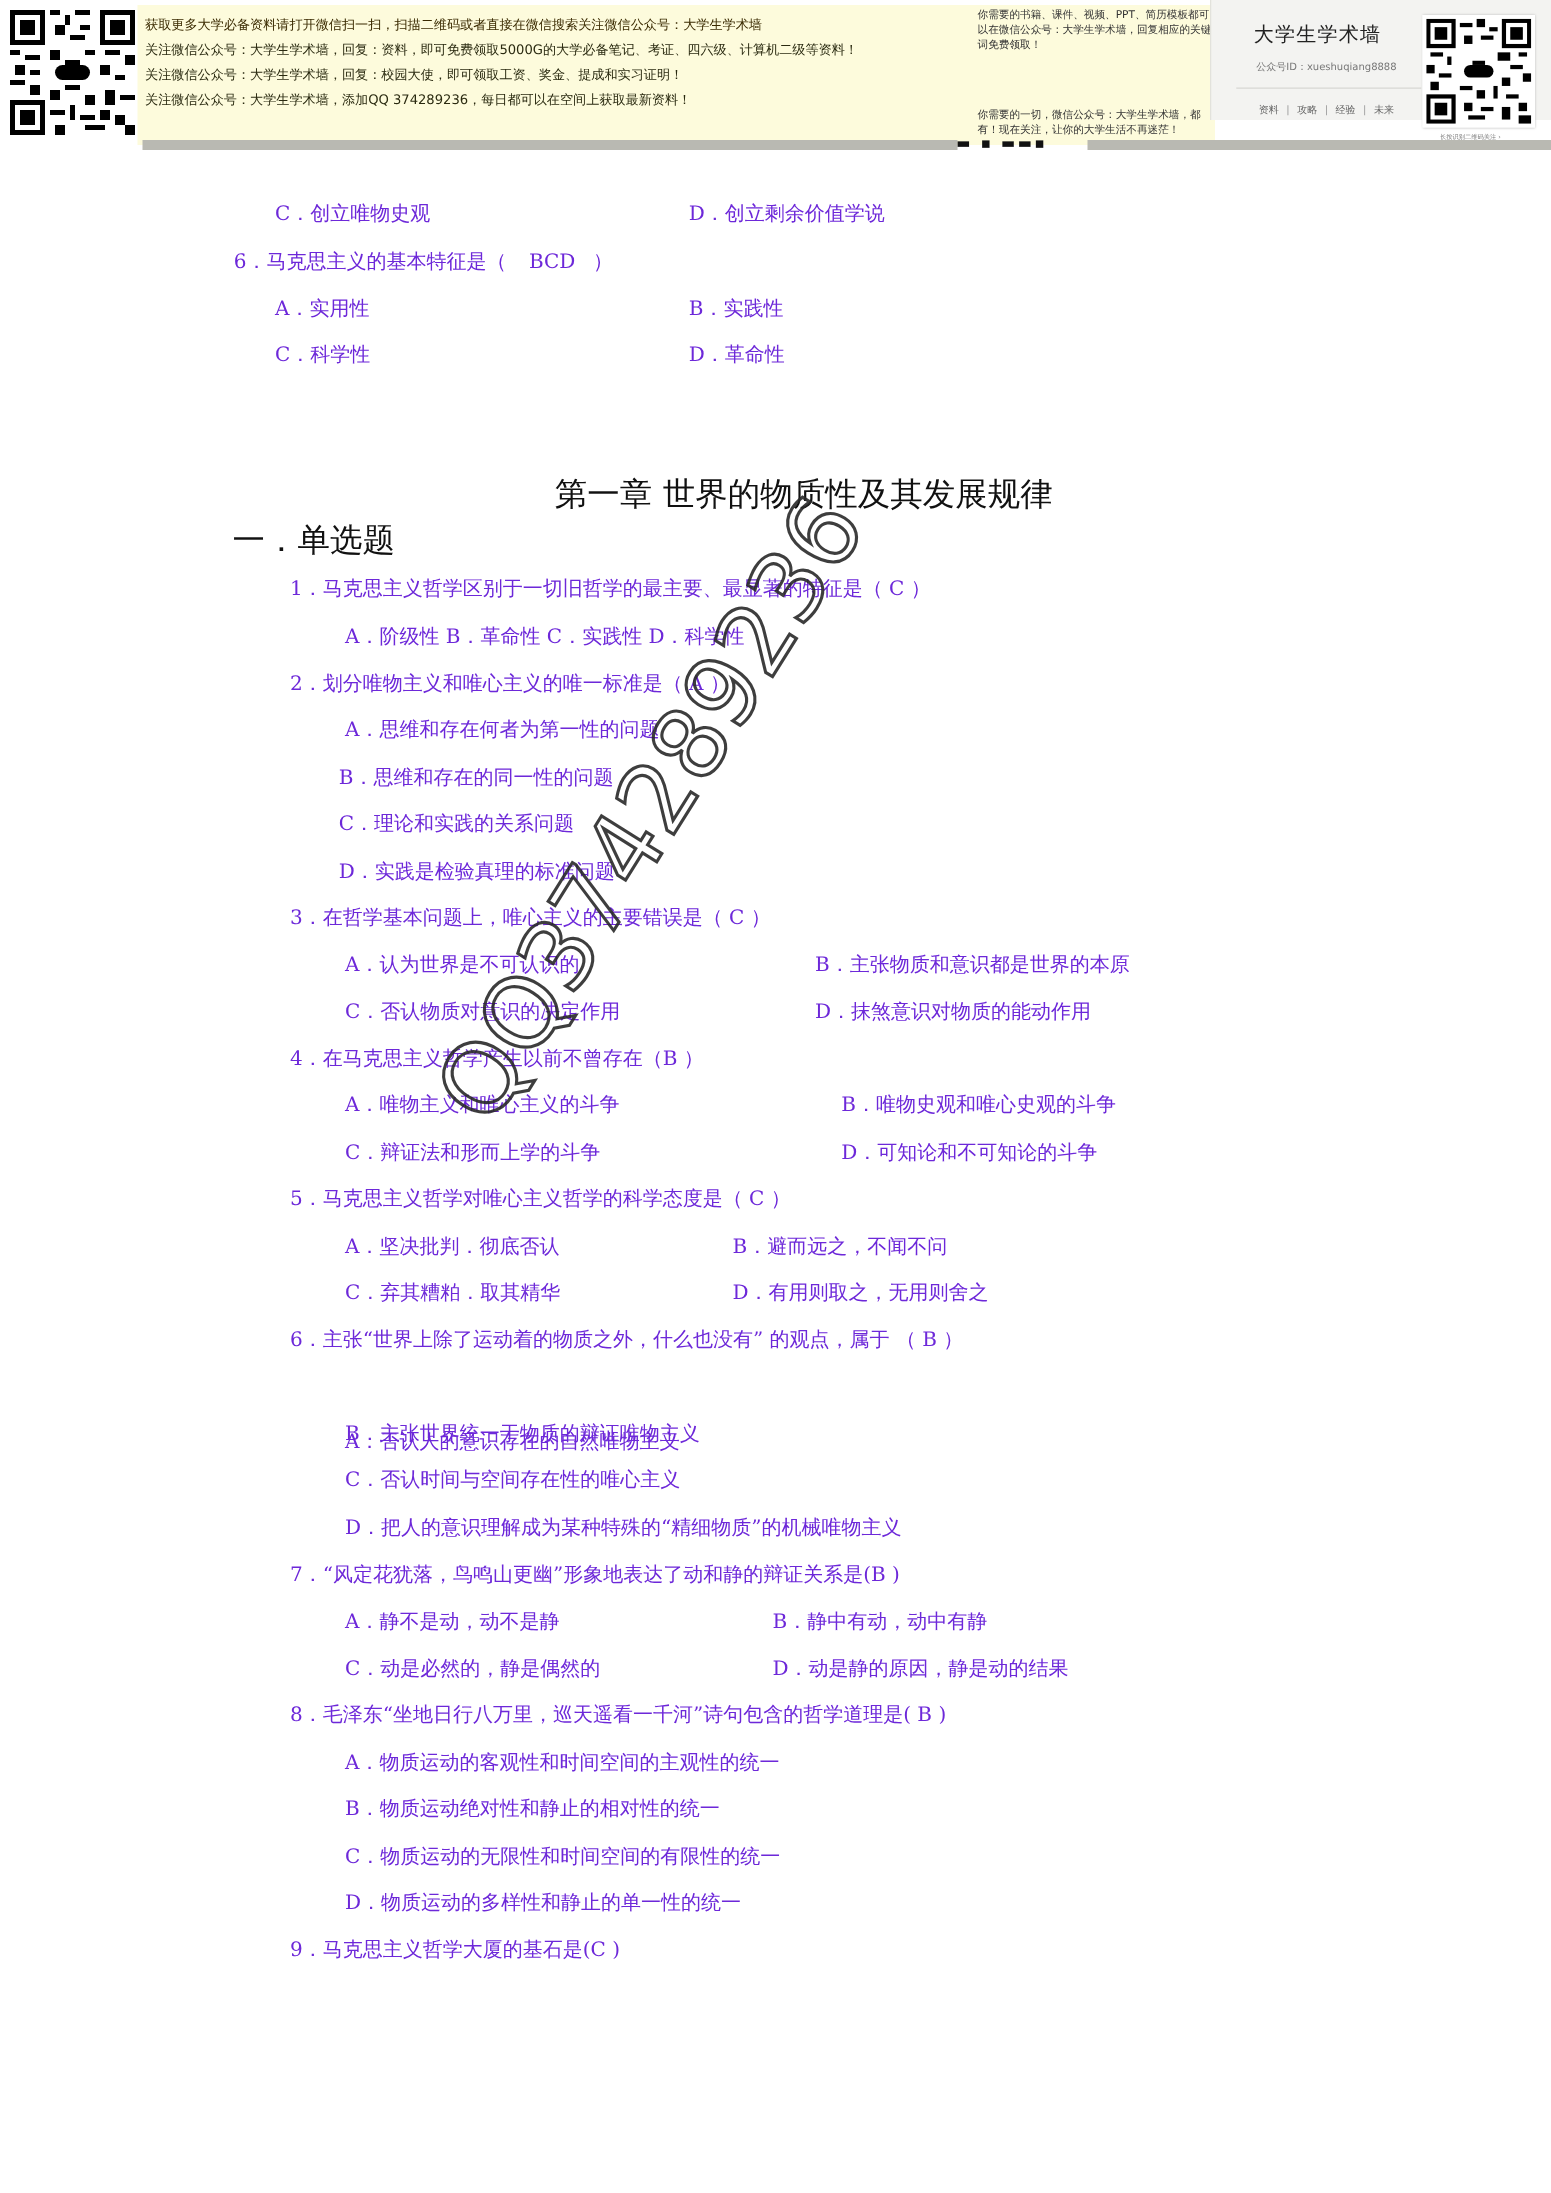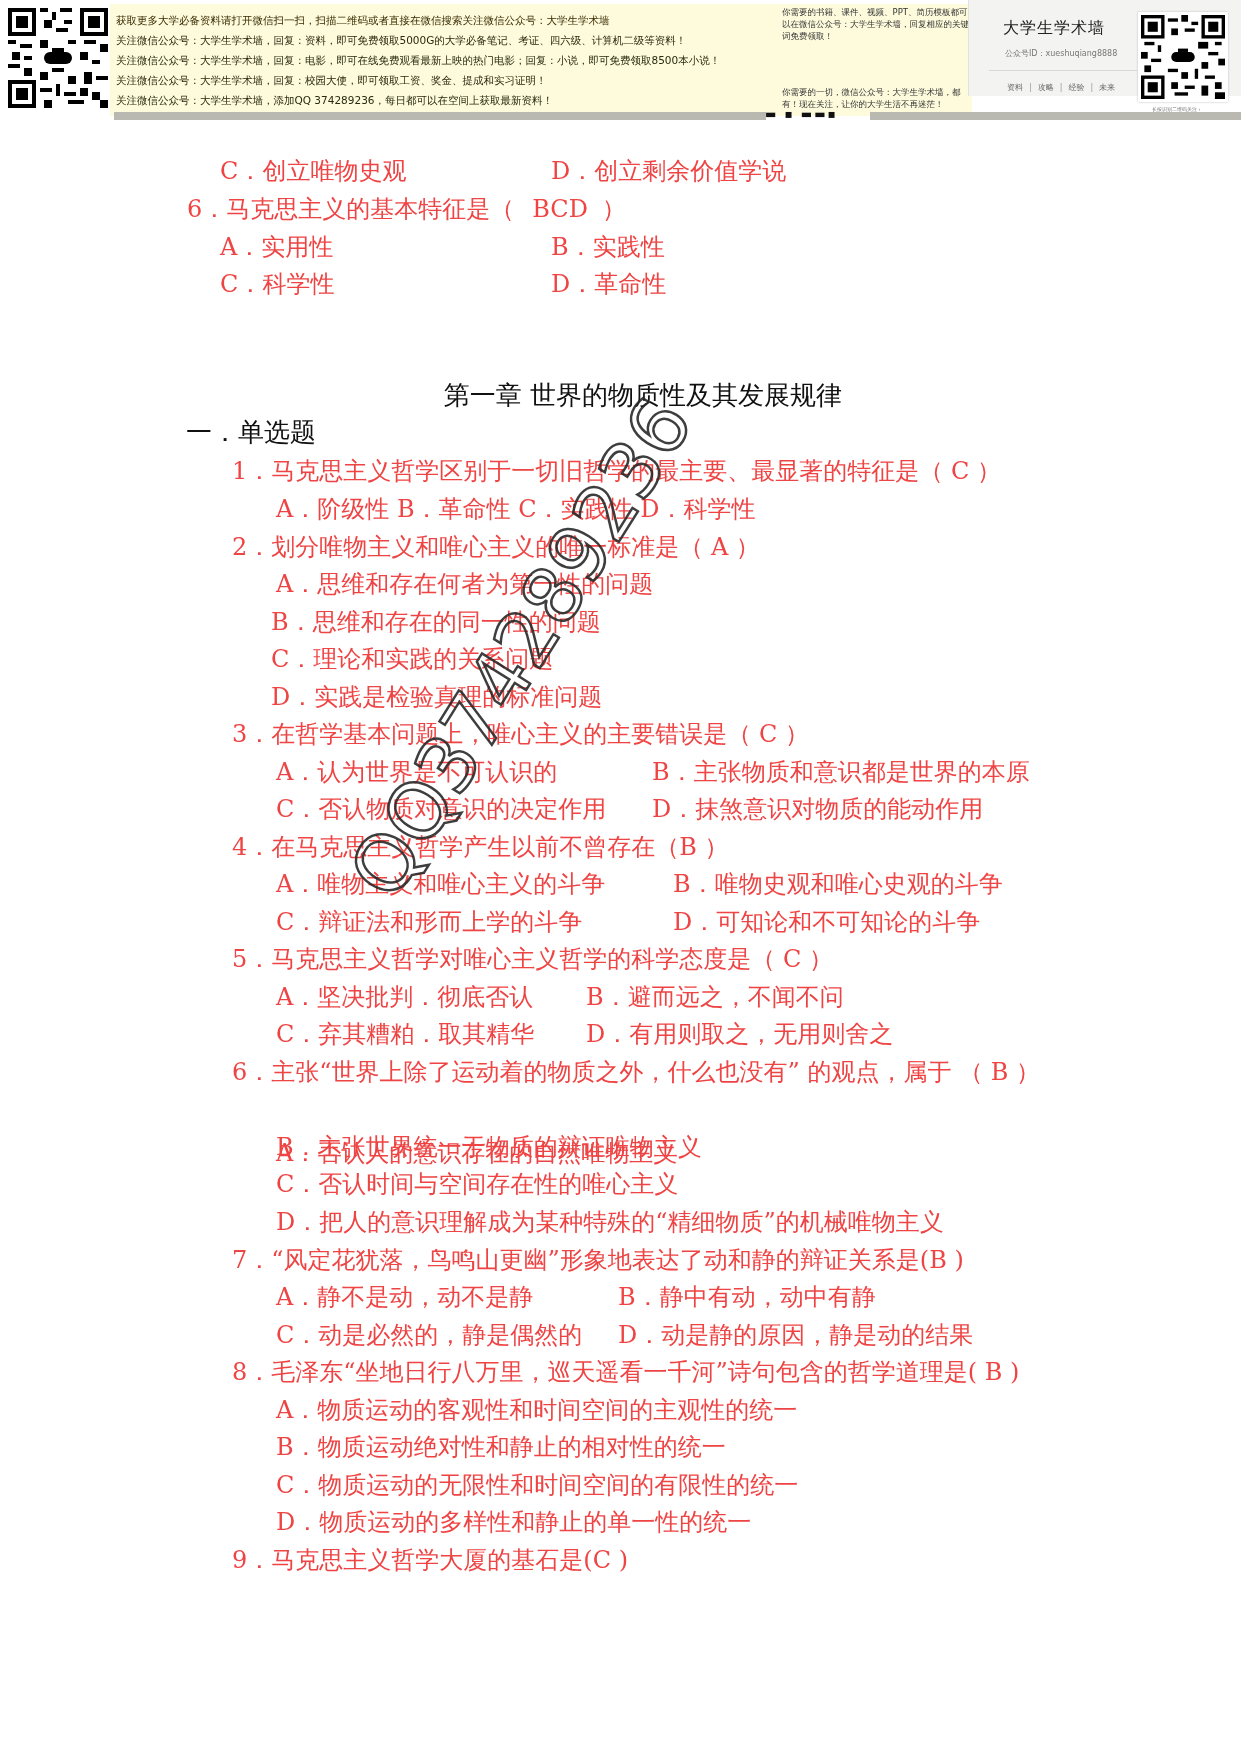--- a/index.html
+++ b/index.html
@@ -30,21 +30,21 @@
   .card-title { position:absolute; left:34px; top:18px; font-family:"DejaVu Sans","Liberation Sans",sans-serif;
                 font-size:16px; color:#222; letter-spacing:1px; }
   .card-id { position:absolute; left:36px; top:48px; font-family:"DejaVu Sans",sans-serif; font-size:8px; color:#777; }
   .card-rule { position:absolute; left:20px; top:70px; width:148px; height:1px; background:#d8d8d4; }
   .card-links { position:absolute; left:38px; top:82px; font-family:"DejaVu Sans",sans-serif; font-size:8px; color:#666; }
   .card-links span.sep { margin:0 6px; color:#999; }
   .qr-right { left:1138px; top:12px; width:84px; height:84px; border:3px solid #fff; box-shadow:0 0 2px #bbb; }
   .qr-caption { position:absolute; left:1152px; top:106px; font-family:"DejaVu Sans",sans-serif; font-size:5px; color:#777; }
 
   
-  .line { position:absolute; font-size:24px; line-height:24px; white-space:nowrap; color:#ef4444; }
+  .line { position:absolute; font-size:16px; line-height:24px; white-space:nowrap; color:#6d28d9; }
   .heading { position:absolute; font-family:"DejaVu Sans","Liberation Sans",sans-serif; font-weight:normal; color:#111; white-space:nowrap; }
   .chapter { left:0; width:1241px; text-align:center; top:378px; font-size:26px; padding-left:45px; box-sizing:border-box; }
   .section { left:186px; top:415px; font-size:26px; }
 
   
   .watermark { position:absolute; left:370px; top:850px; font-family:"DejaVu Sans","Liberation Sans",sans-serif;
                font-size:78px; line-height:78px; color:transparent; -webkit-text-stroke:2.5px #2a2a2a;
                transform:rotate(-58deg); transform-origin:left center; white-space:nowrap; opacity:0.9; }
 </style>
 </head>
@@ -98,21 +98,20 @@
           <rect x="15" y="23" width="4" height="1"></rect>
           <rect x="23" y="23" width="2" height="2"></rect>
       </g>
     </svg>
   </div>
 
   <div class="ad-strip">
     <div class="ad-lines">
       <div class="ad-line">获取更多大学必备资料请打开微信扫一扫，扫描二维码或者直接在微信搜索关注微信公众号：大学生学术墙</div>
       <div class="ad-line">关注微信公众号：大学生学术墙，回复：资料，即可免费领取5000G的大学必备笔记、考证、四六级、计算机二级等资料！</div>
-      <div class="ad-line">关注微信公众号：大学生学术墙，回复：电影，即可在线免费观看最新上映的热门电影；回复：小说，即可免费领取8500本小说！</div>
       <div class="ad-line">关注微信公众号：大学生学术墙，回复：校园大使，即可领取工资、奖金、提成和实习证明！</div>
       <div class="ad-line">关注微信公众号：大学生学术墙，添加QQ 374289236，每日都可以在空间上获取最新资料！</div>
     </div>
     <div class="ad-side top">你需要的书籍、课件、视频、PPT、简历模板都可以在微信公众号：大学生学术墙，回复相应的关键词免费领取！</div>
     <div class="ad-side bottom">你需要的一切，微信公众号：大学生学术墙，都有！现在关注，让你的大学生活不再迷茫！</div>
   </div>
 
   <div class="bar-gray left"></div>
   <div class="black-dashes">▬ ▪ ▬▬▪</div>
   <div class="bar-gray right"></div>

